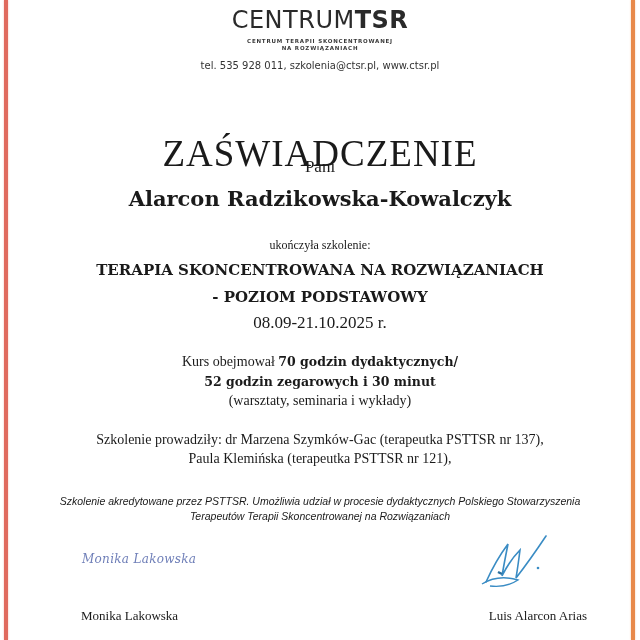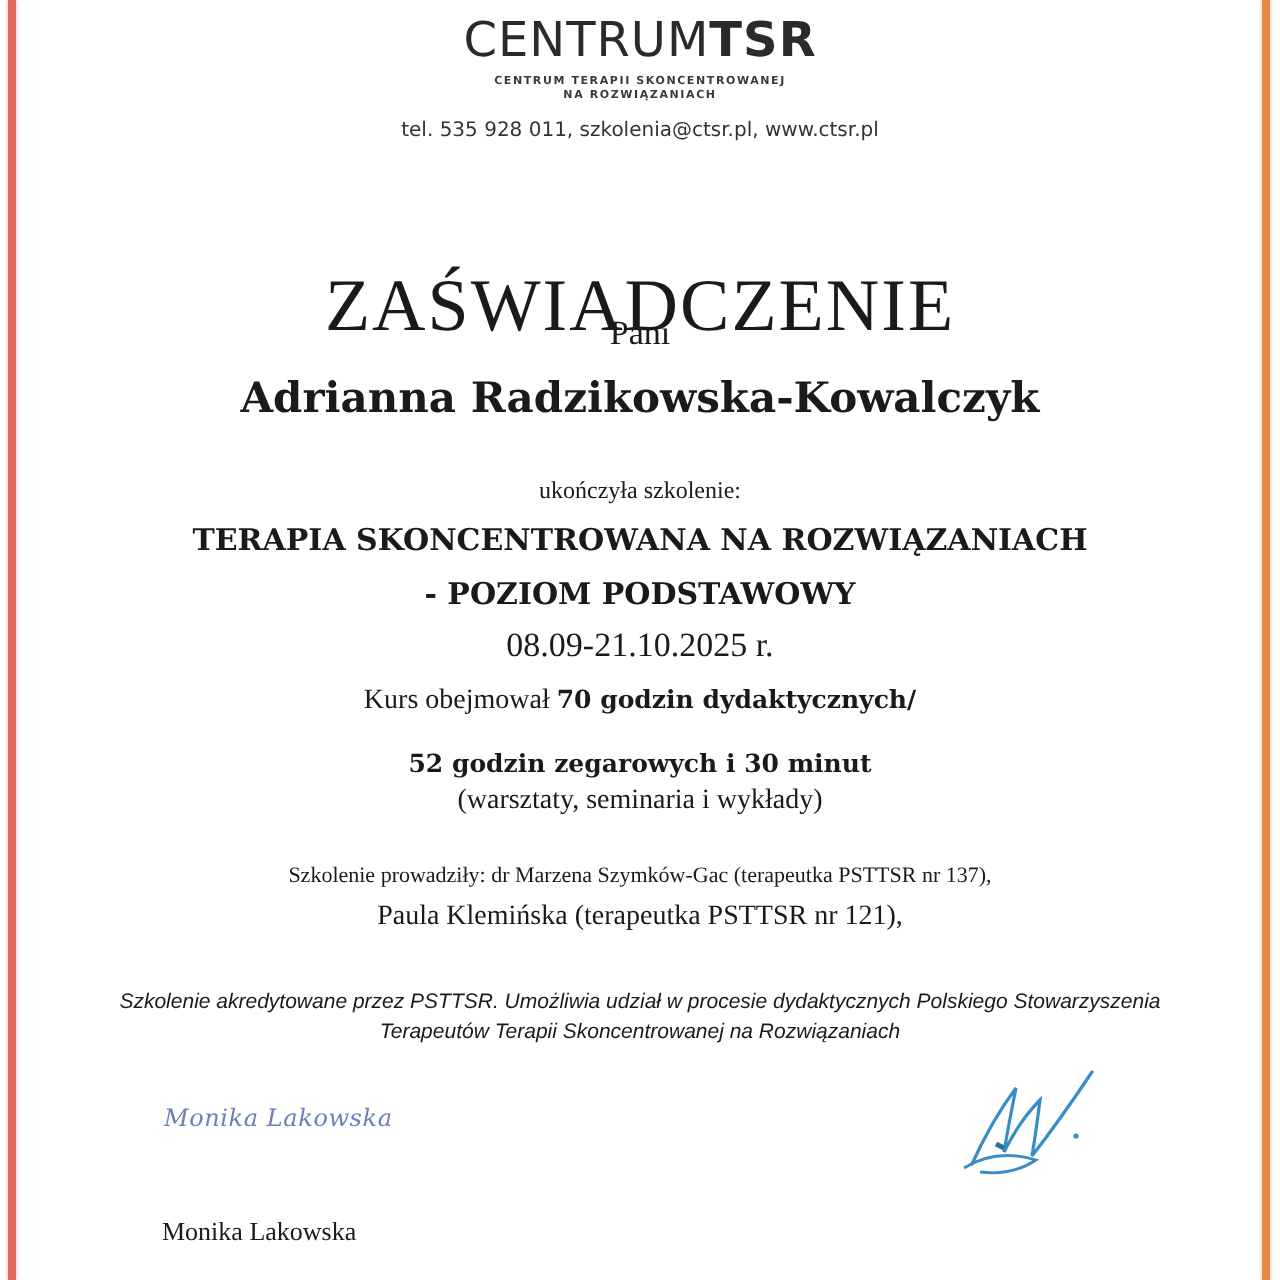--- a/index.html
+++ b/index.html
@@ -34,25 +34,25 @@
     .title {
       top: 98px; font-family: "Liberation Serif", serif; font-size: 37px;
       letter-spacing: 1px; color: #1a1a1a; margin-top: 34px;
     }
     .pani { top: 157px; font-family: "Liberation Serif", serif; font-size: 17px; }
     .name { top: 186px; font-family: "DejaVu Serif", serif; font-size: 21px; font-weight: bold; }
     .completed { top: 238px; font-family: "Liberation Serif", serif; font-size: 12px; }
     .course1 { top: 261px; font-family: "DejaVu Serif", serif; font-size: 15px; font-weight: bold; }
     .course2 { top: 288px; font-family: "DejaVu Serif", serif; font-size: 15px; font-weight: bold; }
     .dates { top: 313px; font-family: "Liberation Serif", serif; font-size: 17px; }
-    .hours1 { top: 342px; font-family: "Liberation Serif", serif; font-size: 14px; }
+    .hours1 { top: 354px; font-family: "Liberation Serif", serif; font-size: 14px; }
     .hours1 b { font-family: "DejaVu Serif", serif; font-size: 12.5px; }
     .hours2 { top: 374px; font-family: "DejaVu Serif", serif; font-size: 12.5px; font-weight: bold; }
     .hours3 { top: 393px; font-family: "Liberation Serif", serif; font-size: 14px; }
-    .trainers1 { top: 432px; font-family: "Liberation Serif", serif; font-size: 11px; }
+    .trainers1 { top: 432px; font-family: "Liberation Serif", serif; font-size: 14px; }
     .trainers2 { top: 451px; font-family: "Liberation Serif", serif; font-size: 14px; }
     .accr1 { top: 495px; font-family: "Liberation Sans", sans-serif; font-size: 10.5px; font-style: italic; }
     .accr2 { top: 510px; font-family: "Liberation Sans", sans-serif; font-size: 10.5px; font-style: italic; }
     .sig-left-img {
       position: absolute; left: 82px; top: 552px;
       font-family: "DejaVu Serif", serif; font-style: italic; font-size: 12px;
       color: #6f7fb8; letter-spacing: 0.3px;
     }
     .sig-right-img { position: absolute; left: 468px; top: 530px; width: 90px; height: 62px; }
     .signer { position: absolute; font-family: "Liberation Serif", serif; font-size: 13px; line-height: 16px; color: #1a1a1a; }
@@ -69,21 +69,21 @@
   <span>CENTRUM</span><span class="bold">TSR</span>
 </div>
 <div class="center logo-sub">
   <div>CENTRUM TERAPII SKONCENTROWANEJ</div>
   <div>NA ROZWIĄZANIACH</div>
 </div>
 <div class="center contact">tel. 535 928 011, szkolenia@ctsr.pl, www.ctsr.pl</div>
 
 <div class="center title">ZAŚWIADCZENIE</div>
 <div class="center pani">Pani</div>
-<div class="center name">Adrianna Radzikowska-Kowalczyk</div>
+<div class="center name">Alarcon Radzikowska-Kowalczyk</div>
 <div class="center completed">ukończyła szkolenie:</div>
 <div class="center course1">TERAPIA SKONCENTROWANA NA ROZWIĄZANIACH</div>
 <div class="center course2">- POZIOM PODSTAWOWY</div>
 <div class="center dates">08.09-21.10.2025 r.</div>
 
 <div class="center hours1">
   <span>Kurs obejmował </span><b>70 godzin dydaktycznych/</b>
 </div>
 <div class="center hours2">52 godzin zegarowych i 30 minut</div>
 <div class="center hours3">(warsztaty, seminaria i wykłady)</div>
@@ -100,13 +100,14 @@
   <path d="M18 52 Q28 30 40 14 Q36 34 34 46 Q42 30 52 20 Q50 36 48 48 Q62 30 78 6" fill="none" stroke="#3a8cc4" stroke-width="1.6" stroke-linecap="round"></path>
   <path d="M14 54 Q30 44 50 50 Q38 58 22 56" fill="none" stroke="#3a8cc4" stroke-width="1.4"></path>
   <path d="M30 42 L34 44" stroke="#2a6f9e" stroke-width="2.5"></path>
   <circle cx="70" cy="38" r="1.3" fill="#3a8cc4"></circle>
 </svg>
 
 <div class="signer signer-left">
   <div>Monika Lakowska</div>
 </div>
 <div class="signer signer-right">
+  <div>Luis Alarcon Arias</div>
 </div>
 
 </body></html>

